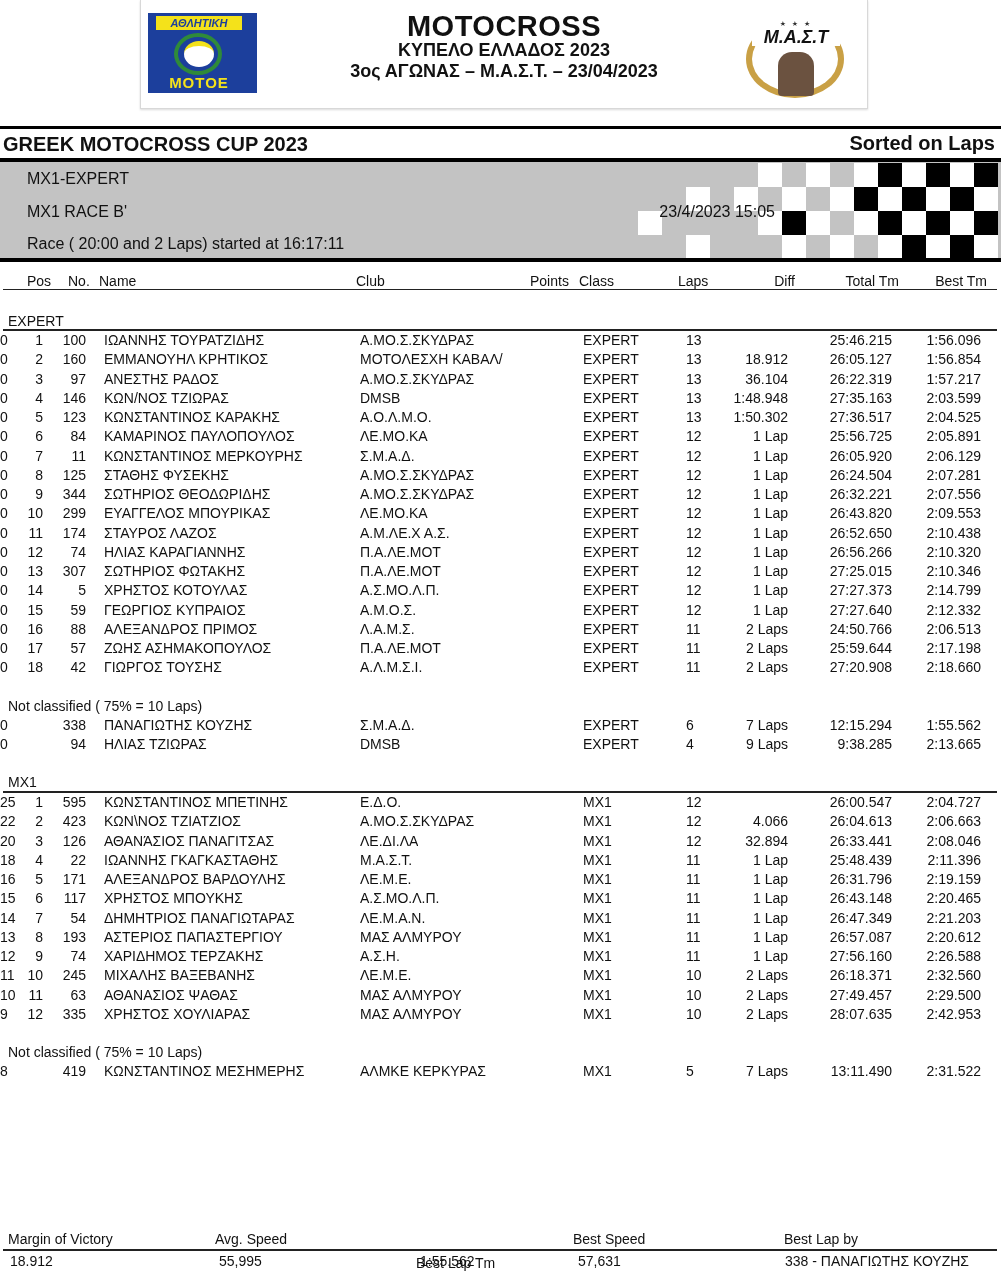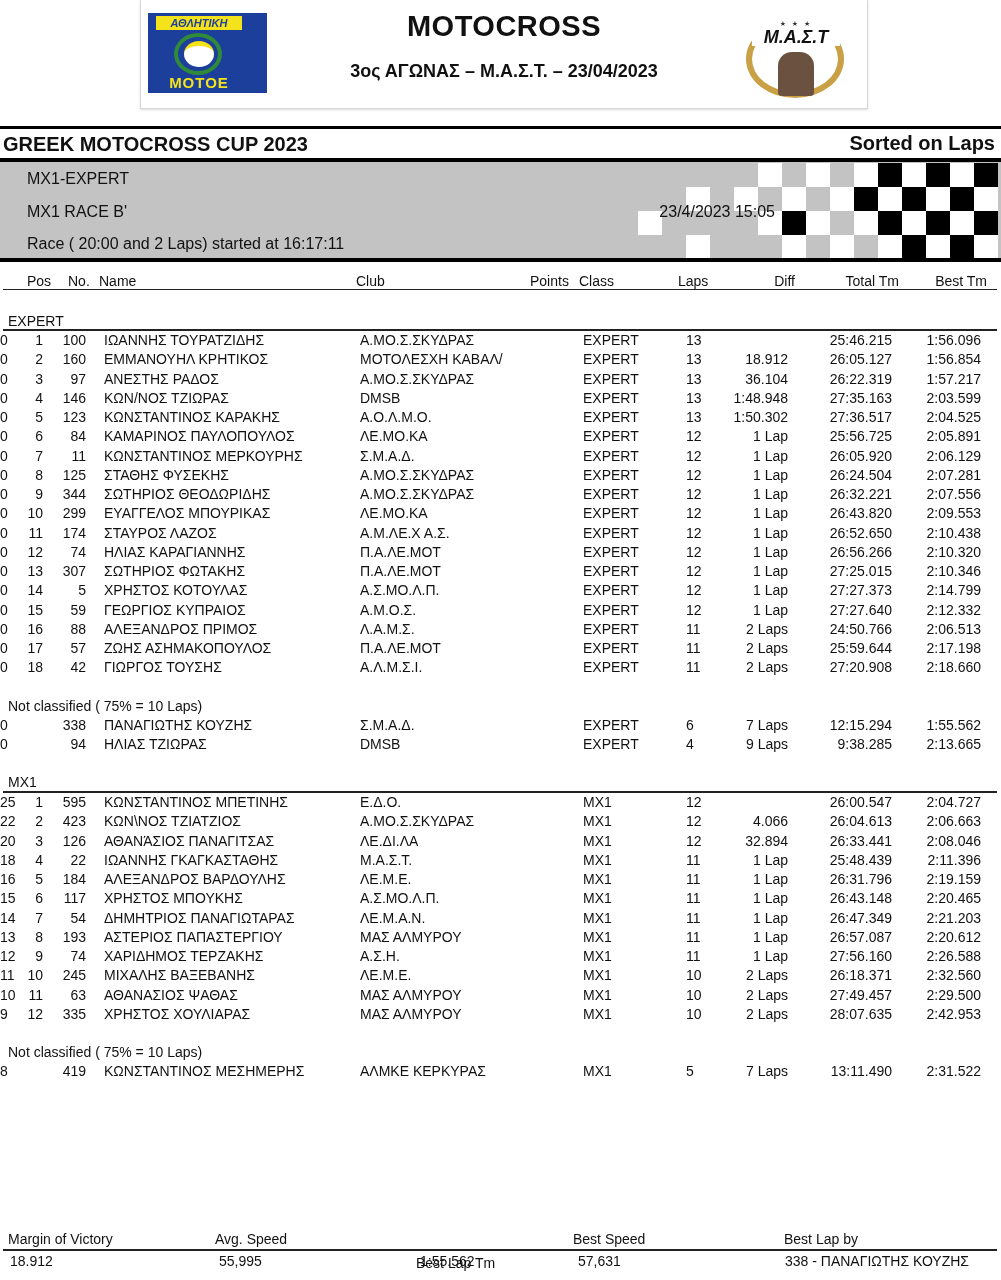--- a/index.html
+++ b/index.html
@@ -1,21 +1,21 @@
 <!DOCTYPE html>
 <html><head>
 <meta charset="utf-8">
 <style>
   html, body { margin:0; padding:0; background:#ffffff; }
   body { width:1001px; height:1280px; position:relative; overflow:hidden; font-family:"Liberation Sans", sans-serif; color:#111; }
   .abs { position:absolute; white-space:nowrap;font-weight:bold; }
 
   
   #banner { position:absolute; left:140px; top:0; width:726px; height:108px; background:#fff; border:1px solid #d8d8d8; border-top:none; box-shadow:0 1px 2px rgba(0,0,0,0.15); }
-  #logo-left { position:absolute; left:7px; top:13px; width:119px; height:80px; background:#1c3f9c; }
+  #logo-left { position:absolute; left:7px; top:13px; width:109px; height:80px; background:#1c3f9c; }
   #logo-left .lbl-top { position:absolute; left:8px; top:3px; width:86px; height:14px; background:#f4e21a; color:#1c3f9c; font-weight:bold; font-style:italic; font-size:11px; text-align:center; line-height:14px; }
   #logo-left .ring { position:absolute; left:26px; top:20px; width:48px; height:42px; border-radius:50%; border:4px solid #2f8a3a; box-sizing:border-box; }
   #logo-left .core { position:absolute; left:36px; top:28px; width:30px; height:26px; border-radius:50%; background:#fff; border-top:5px solid #f4e21a; box-sizing:border-box; }
   #logo-left .lbl-bot { position:absolute; left:8px; top:62px; width:86px; height:16px; color:#f4e21a; font-weight:bold; font-size:15px; text-align:center; line-height:16px; letter-spacing:1px; }
   #title-1 { position:absolute; left:0; width:726px; top:10px; text-align:center; font-weight:bold; font-size:29px; letter-spacing:0.5px; }
   #title-2 { position:absolute; left:0; width:726px; top:40px; text-align:center; font-weight:bold; font-size:18px; }
   #title-3 { position:absolute; left:0; width:726px; top:61px; text-align:center; font-weight:bold; font-size:18px; }
   #stiming { position:absolute; left:0; width:726px; top:83px; text-align:center; font-weight:bold; font-style:italic; font-size:9px; }
   #stiming .s { color:#d01818; font-size:12px; }
   #logo-right { position:absolute; left:603px; top:14px; width:104px; height:86px; }
@@ -58,20 +58,21 @@
 <body>
 
 <div id="banner">
   <div id="logo-left">
     <div class="lbl-top">ΑΘΛΗΤΙΚΗ</div>
     <div class="ring"></div>
     <div class="core"></div>
     <div class="lbl-bot">ΜΟΤΟΕ</div>
   </div>
   <div id="title-1">MOTOCROSS</div>
+  <div id="title-2">ΚΥΠΕΛΟ ΕΛΛΑΔΟΣ  2023</div>
   <div id="title-3">3ος ΑΓΩΝΑΣ – Μ.Α.Σ.Τ. – 23/04/2023</div>
   <div id="logo-right">
     <div class="wreath"></div>
     <div class="stars">★ ★ ★</div>
     <div class="rider"></div>
     <div class="name">Μ.Α.Σ.Τ</div>
   </div>
 </div>
 
 <div class="rule-thick" style="top:126px;height:3px;"></div>
@@ -433,21 +434,21 @@
       <span class="c-club">Μ.Α.Σ.Τ.</span>
       <span class="c-points">18</span>
       <span class="c-class">MX1</span>
       <span class="c-laps">11</span>
       <span class="c-diff">1 Lap</span>
       <span class="c-total">25:48.439</span>
       <span class="c-best">2:11.396</span>
     </div>
     <div class="row" style="top: 871px;">
       <span class="c-pos">5</span>
-      <span class="c-no">184</span>
+      <span class="c-no">171</span>
       <span class="c-name">ΑΛΕΞΑΝΔΡΟΣ ΒΑΡΔΟΥΛΗΣ</span>
       <span class="c-club">ΛΕ.Μ.Ε.</span>
       <span class="c-points">16</span>
       <span class="c-class">MX1</span>
       <span class="c-laps">11</span>
       <span class="c-diff">1 Lap</span>
       <span class="c-total">26:31.796</span>
       <span class="c-best">2:19.159</span>
     </div>
     <div class="row" style="top: 890.25px;">

